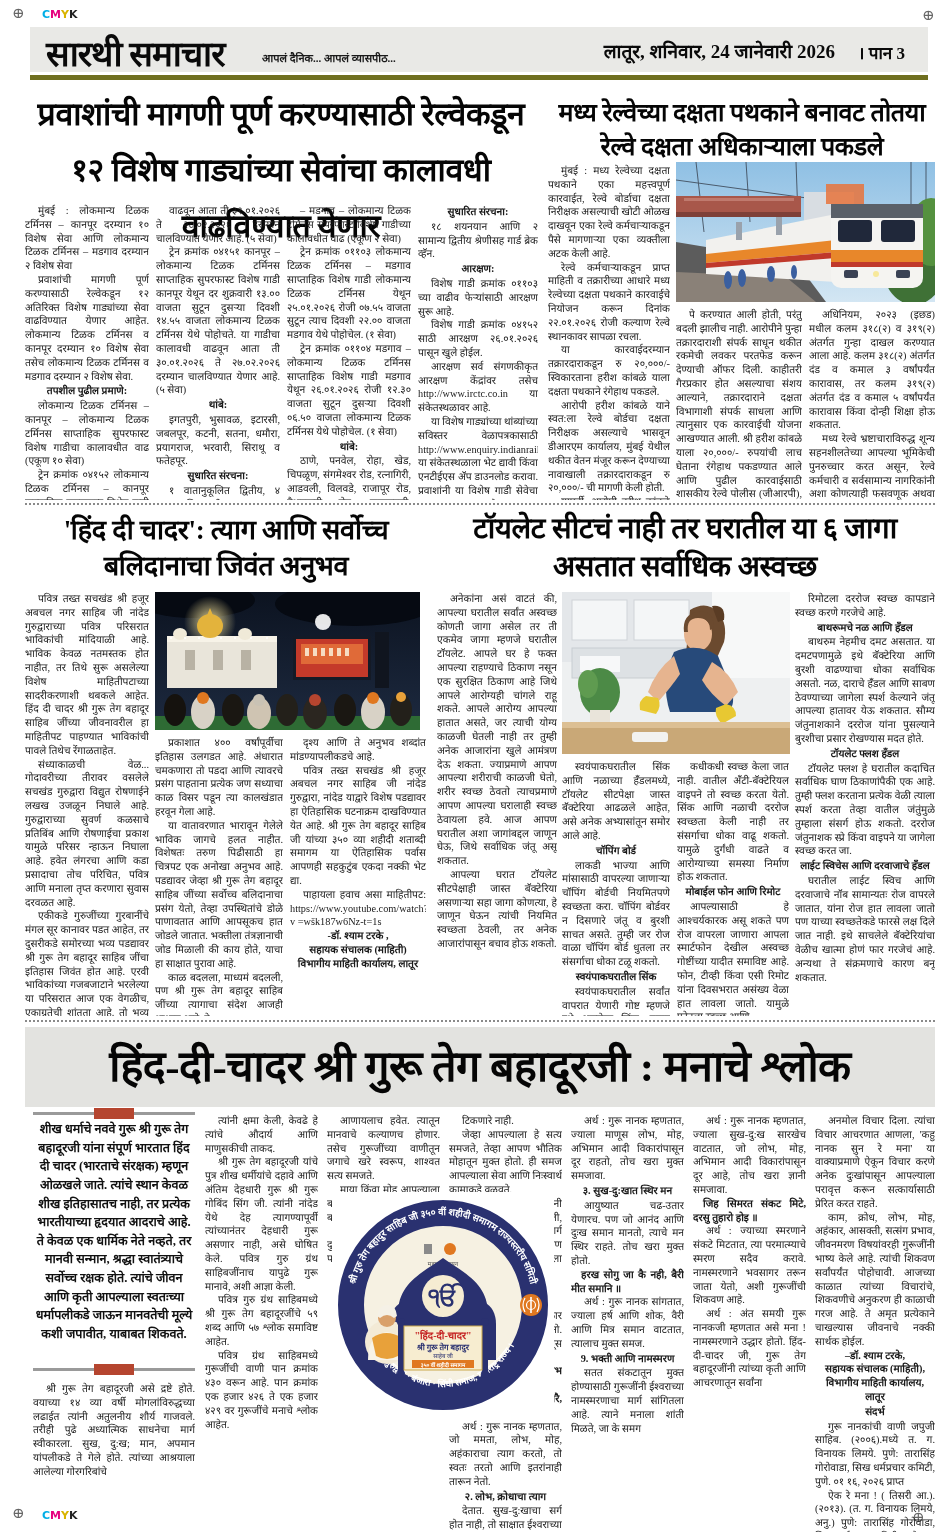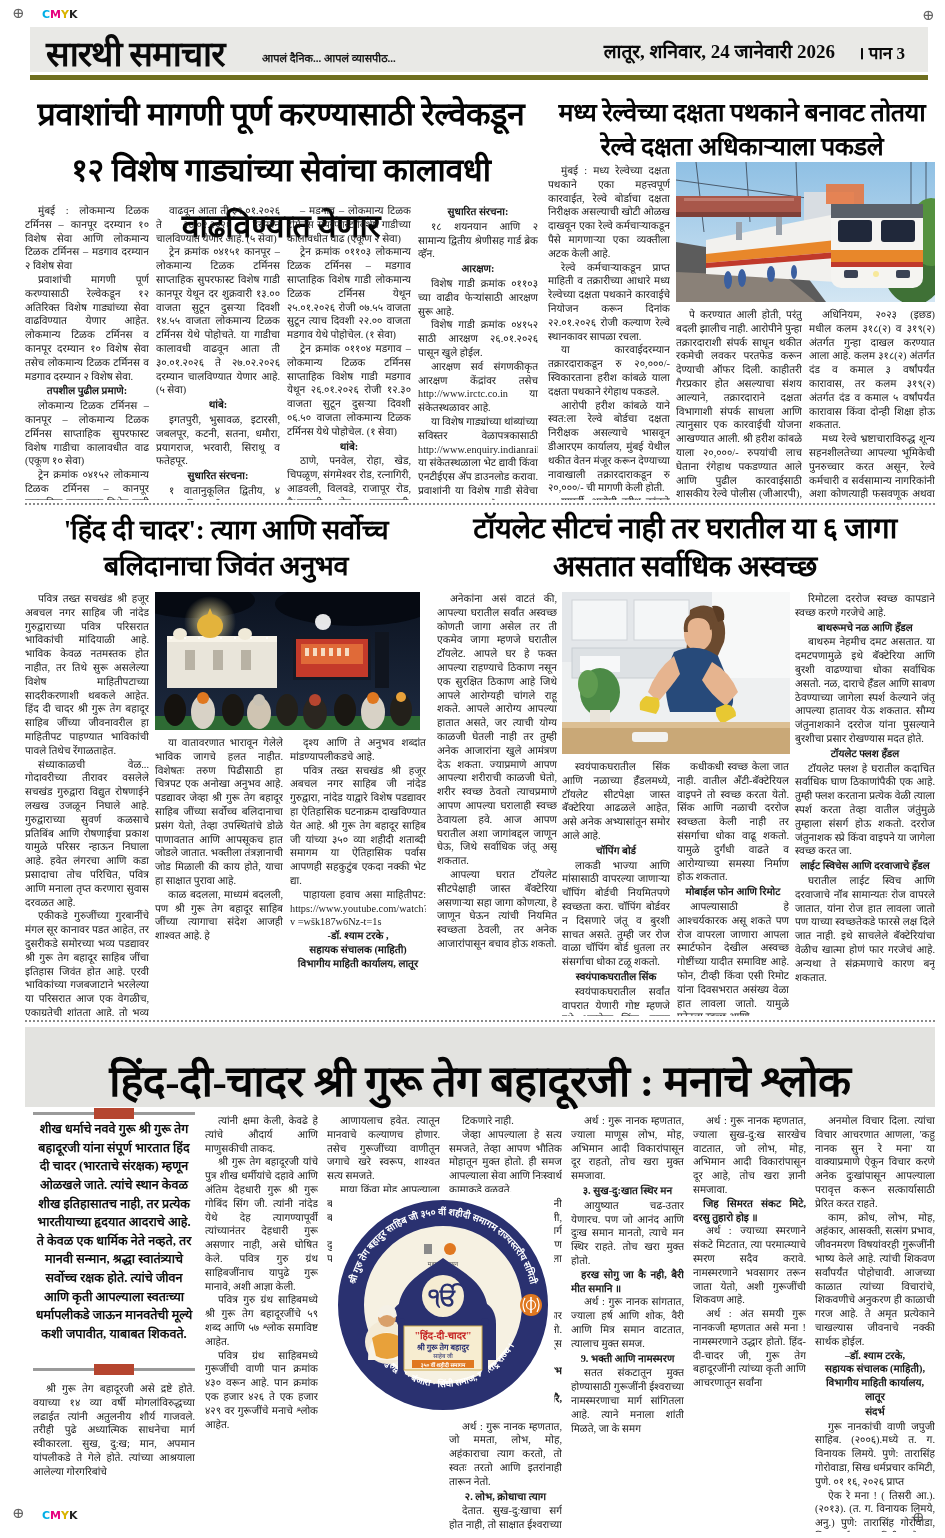--- a/index.html
+++ b/index.html
@@ -17,21 +17,21 @@
   .mast-date{position:absolute;right:110px;top:38px;font-size:19px;font-weight:bold;color:#0a0a0a;}
   .mast-page{position:absolute;right:40px;top:41px;font-size:17px;font-weight:bold;color:#0a0a0a;}
   .mast-rule{position:absolute;left:30px;top:75px;width:898px;height:5px;background:#6e6e1e;}
   
   .hl{position:absolute;font-weight:bold;color:#050505;text-align:center;margin:0;letter-spacing:-0.3px;}
   .hl-a1{left:22px;top:86px;width:518px;font-size:32px;line-height:1.75;}
   .hl-a2{left:548px;top:96px;width:388px;font-size:25px;line-height:1.35;}
   .hl-a3{left:22px;top:512px;width:408px;font-size:27px;line-height:1.35;}
   .hl-a4{left:435px;top:510px;width:500px;font-size:29px;line-height:1.3;}
   .banner{position:absolute;left:25px;top:1027px;width:910px;height:80px;background:#e3e3e0;}
-  .banner h1{margin:15px;text-align:center;font-size:43px;line-height:80px;font-weight:bold;color:#050505;letter-spacing:-0.5px;}
+  .banner h1{margin:0;text-align:center;font-size:43px;line-height:80px;font-weight:bold;color:#050505;letter-spacing:-0.5px;}
   
   .col{position:absolute;overflow:hidden;text-align:justify;font-size:10.3px;line-height:1.34;color:#191919;}
   .col p{margin:0;}
   .para{text-indent:13px;}
   .subhead{text-align:center;font-weight:bold;text-indent:0;margin:1px 0 !important;}
   .verse{font-weight:bold;text-indent:10px;}
   .sig{text-align:center;font-weight:bold;text-indent:0;}
   
   .dotted{position:absolute;border-top:2px dotted #8a8a8a;height:0;}
   
@@ -241,20 +241,21 @@
           <circle cx="246" cy="105" r="5" fill="#e8a13a"></circle>
         </g>
       </svg>
     </div>
     <div class="col" style="left:25px;top:592px;width:124px;height:424px;">
         <p class="para">पवित्र तख्त सचखंड श्री हजूर अबचल नगर साहिब जी नांदेड गुरुद्वाराच्या पवित्र परिसरात भाविकांची मांदियाळी आहे. भाविक केवळ नतमस्तक होत नाहीत, तर तिथे सुरू असलेल्या विशेष माहितीपटाच्या सादरीकरणाशी थबकले आहेत. हिंद दी चादर श्री गुरू तेग बहादूर साहिब जींच्या जीवनावरील हा माहितीपट पाहण्यात भाविकांची पावले तिथेच रेंगाळताहेत.</p>
         <p class="para">संध्याकाळची वेळ... गोदावरीच्या तीरावर वसलेले सचखंड गुरुद्वारा विद्युत रोषणाईने लखख उजळून निघाले आहे. गुरुद्वाराच्या सुवर्ण कळसाचे प्रतिबिंब आणि रोषणाईचा प्रकाश यामुळे परिसर न्हाऊन निघाला आहे. हवेत लंगरचा आणि कडा प्रसादाचा तोच परिचित, पवित्र आणि मनाला तृप्त करणारा सुवास दरवळत आहे.</p>
         <p class="para">एकीकडे गुरुजींच्या गुरबानींचे मंगल सूर कानावर पडत आहेत, तर दुसरीकडे समोरच्या भव्य पडद्यावर श्री गुरू तेग बहादूर साहिब जींचा इतिहास जिवंत होत आहे. एरवी भाविकांच्या गजबजाटाने भरलेल्या या परिसरात आज एक वेगळीच, एकाग्रतेची शांतता आहे. तो भव्य डिजिटल पडदा केवळ प्रकाश फेकत नाहीये, तर त्या</p>
       </div>
     <div class="col" style="left:155px;top:736px;width:128px;height:280px;">
+        <p class="para">प्रकाशात ४०० वर्षांपूर्वीचा इतिहास उलगडत आहे. अंधारात चमकणारा तो पडदा आणि त्यावरचे प्रसंग पाहताना प्रत्येक जण सध्याचा काळ विसर पडून त्या कालखंडात हरवून गेला आहे.</p>
         <p class="para">या वातावरणात भारावून गेलेले भाविक जागचे हलत नाहीत. विशेषतः तरुण पिढीसाठी हा चित्रपट एक अनोखा अनुभव आहे. पडद्यावर जेव्हा श्री गुरू तेग बहादूर साहिब जींच्या सर्वोच्च बलिदानाचा प्रसंग येतो, तेव्हा उपस्थितांचे डोळे पाणावतात आणि आपसूकच हात जोडले जातात. भक्तीला तंत्रज्ञानाची जोड मिळाली की काय होते, याचा हा साक्षात पुरावा आहे.</p>
         <p class="para">काळ बदलला, माध्यमं बदलली, पण श्री गुरू तेग बहादूर साहिब जींच्या त्यागाचा संदेश आजही शाश्वत आहे. हे</p>
       </div>
     <div class="col" style="left:290px;top:736px;width:136px;height:280px;">
         <p class="para">दृश्य आणि ते अनुभव शब्दांत मांडण्यापलीकडचे आहे.</p>
         <p class="para">पवित्र तख्त सचखंड श्री हजूर अबचल नगर साहिब जी नांदेड गुरुद्वारा, नांदेड याद्वारे विशेष पडद्यावर हा ऐतिहासिक घटनाक्रम दाखविण्यात येत आहे. श्री गुरू तेग बहादूर साहिब जी यांच्या ३५० व्या शहीदी शताब्दी समागम या ऐतिहासिक पर्वास आपणही सहकुटुंब एकदा नक्की भेट द्या.</p>
         <p class="para">पाहायला हवाच असा माहितीपट: https://www.youtube.com/watch?v =wšk187w6Nz-t=1s</p>
         <p class="sig">-डॉ. श्याम टरके ,</p>
         <p class="sig">सहायक संचालक (माहिती)</p>
         <p class="sig">विभागीय माहिती कार्यालय, लातूर</p>

